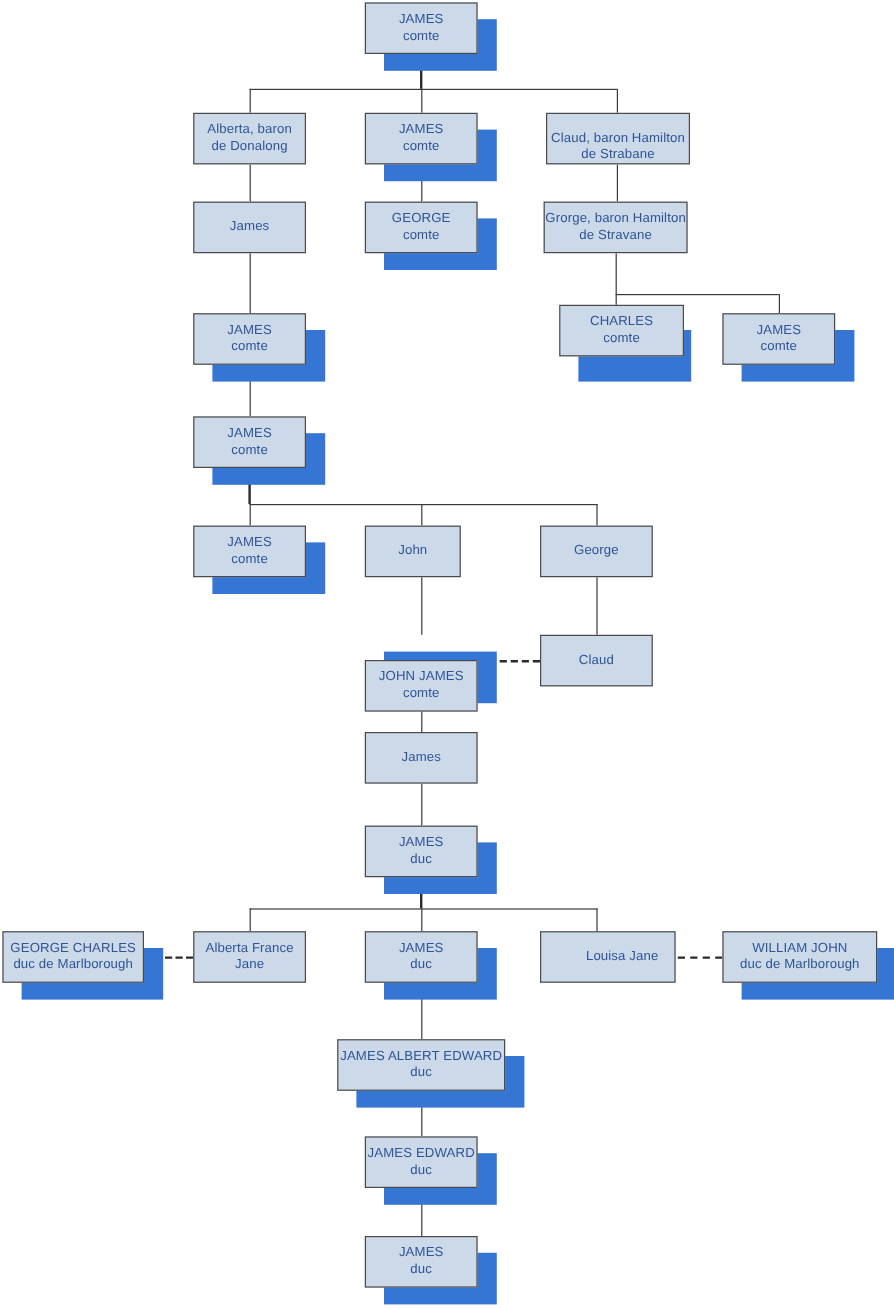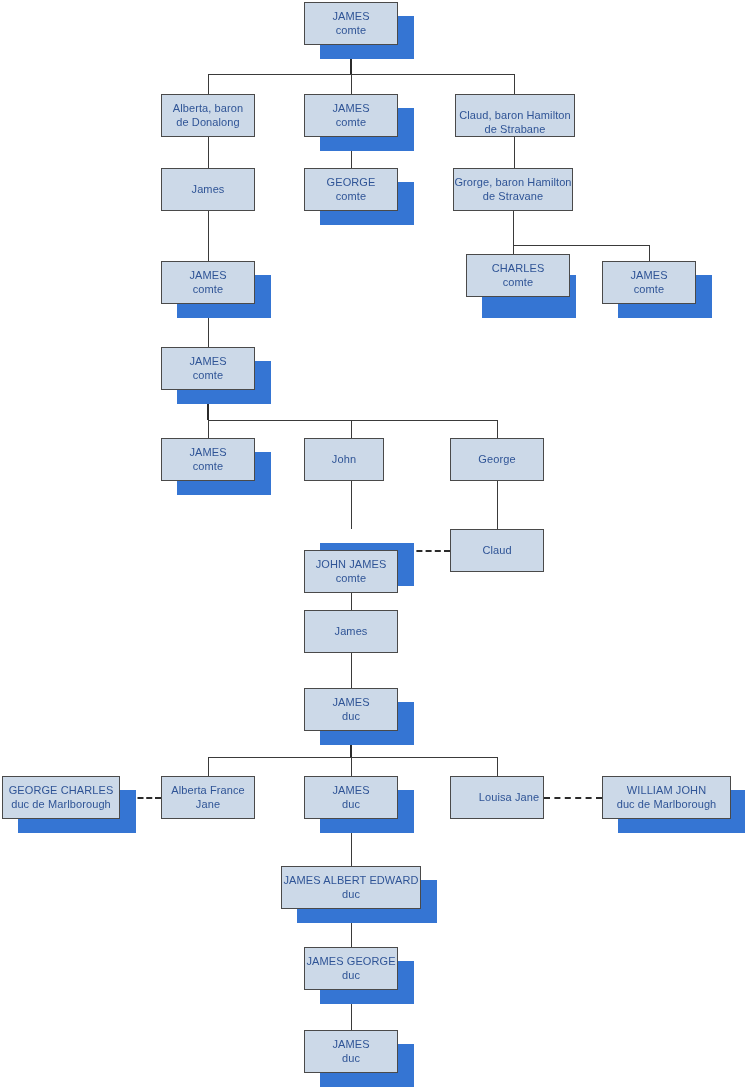--- a/index.html
+++ b/index.html
@@ -201,36 +201,36 @@
       </div>
       <div class="node" style="left: 161px; top: 776px; width: 94px; height: 43px;">
         <span class="l1">Alberta France</span>
         <span class="l2">Jane</span>
       </div>
       <div class="shadow" style="left: 320px; top: 790px; width: 94px; height: 43px;"></div>
       <div class="node" style="left: 304px; top: 776px; width: 94px; height: 43px;">
         <span class="l1">JAMES</span>
         <span class="l2">duc</span>
       </div>
-      <div class="node" style="left: 450px; top: 776px; width: 94px; height: 43px; padding-left: 24px;">
+      <div class="node" style="left: 450px; top: 776px; width: 113px; height: 43px; padding-left: 24px;">
         <span class="l1">Louisa Jane</span>
       </div>
       <div class="shadow" style="left: 618px; top: 790px; width: 129px; height: 43px;"></div>
       <div class="node" style="left: 602px; top: 776px; width: 129px; height: 43px;">
         <span class="l1">WILLIAM JOHN</span>
         <span class="l2">duc de Marlborough</span>
       </div>
       <div class="shadow" style="left: 297px; top: 880px; width: 140px; height: 43px;"></div>
       <div class="node" style="left: 281px; top: 866px; width: 140px; height: 43px;">
         <span class="l1">JAMES ALBERT EDWARD</span>
         <span class="l2">duc</span>
       </div>
       <div class="shadow" style="left: 320px; top: 961px; width: 94px; height: 43px;"></div>
       <div class="node" style="left: 304px; top: 947px; width: 94px; height: 43px;">
-        <span class="l1">JAMES GEORGE</span>
+        <span class="l1">JAMES EDWARD</span>
         <span class="l2">duc</span>
       </div>
       <div class="shadow" style="left: 320px; top: 1044px; width: 94px; height: 43px;"></div>
       <div class="node" style="left: 304px; top: 1030px; width: 94px; height: 43px;">
         <span class="l1">JAMES</span>
         <span class="l2">duc</span>
       </div>
     </div>
 
 </div>

